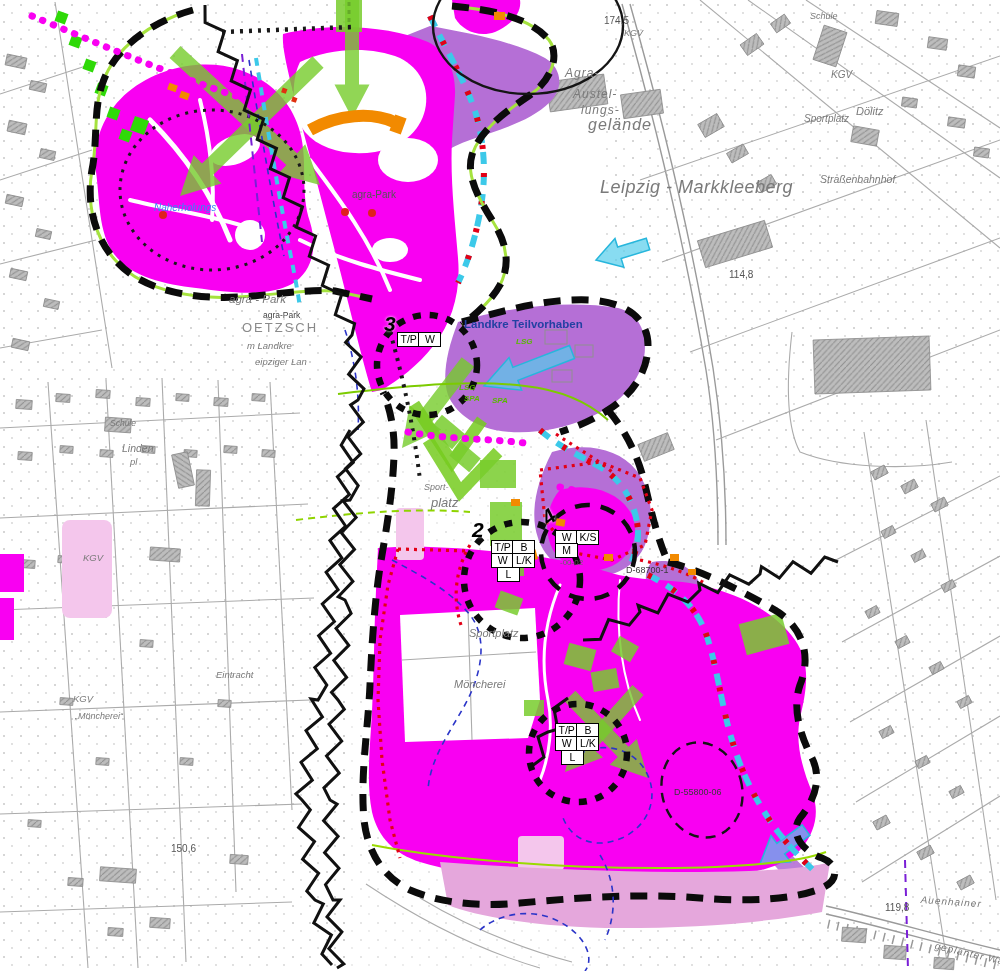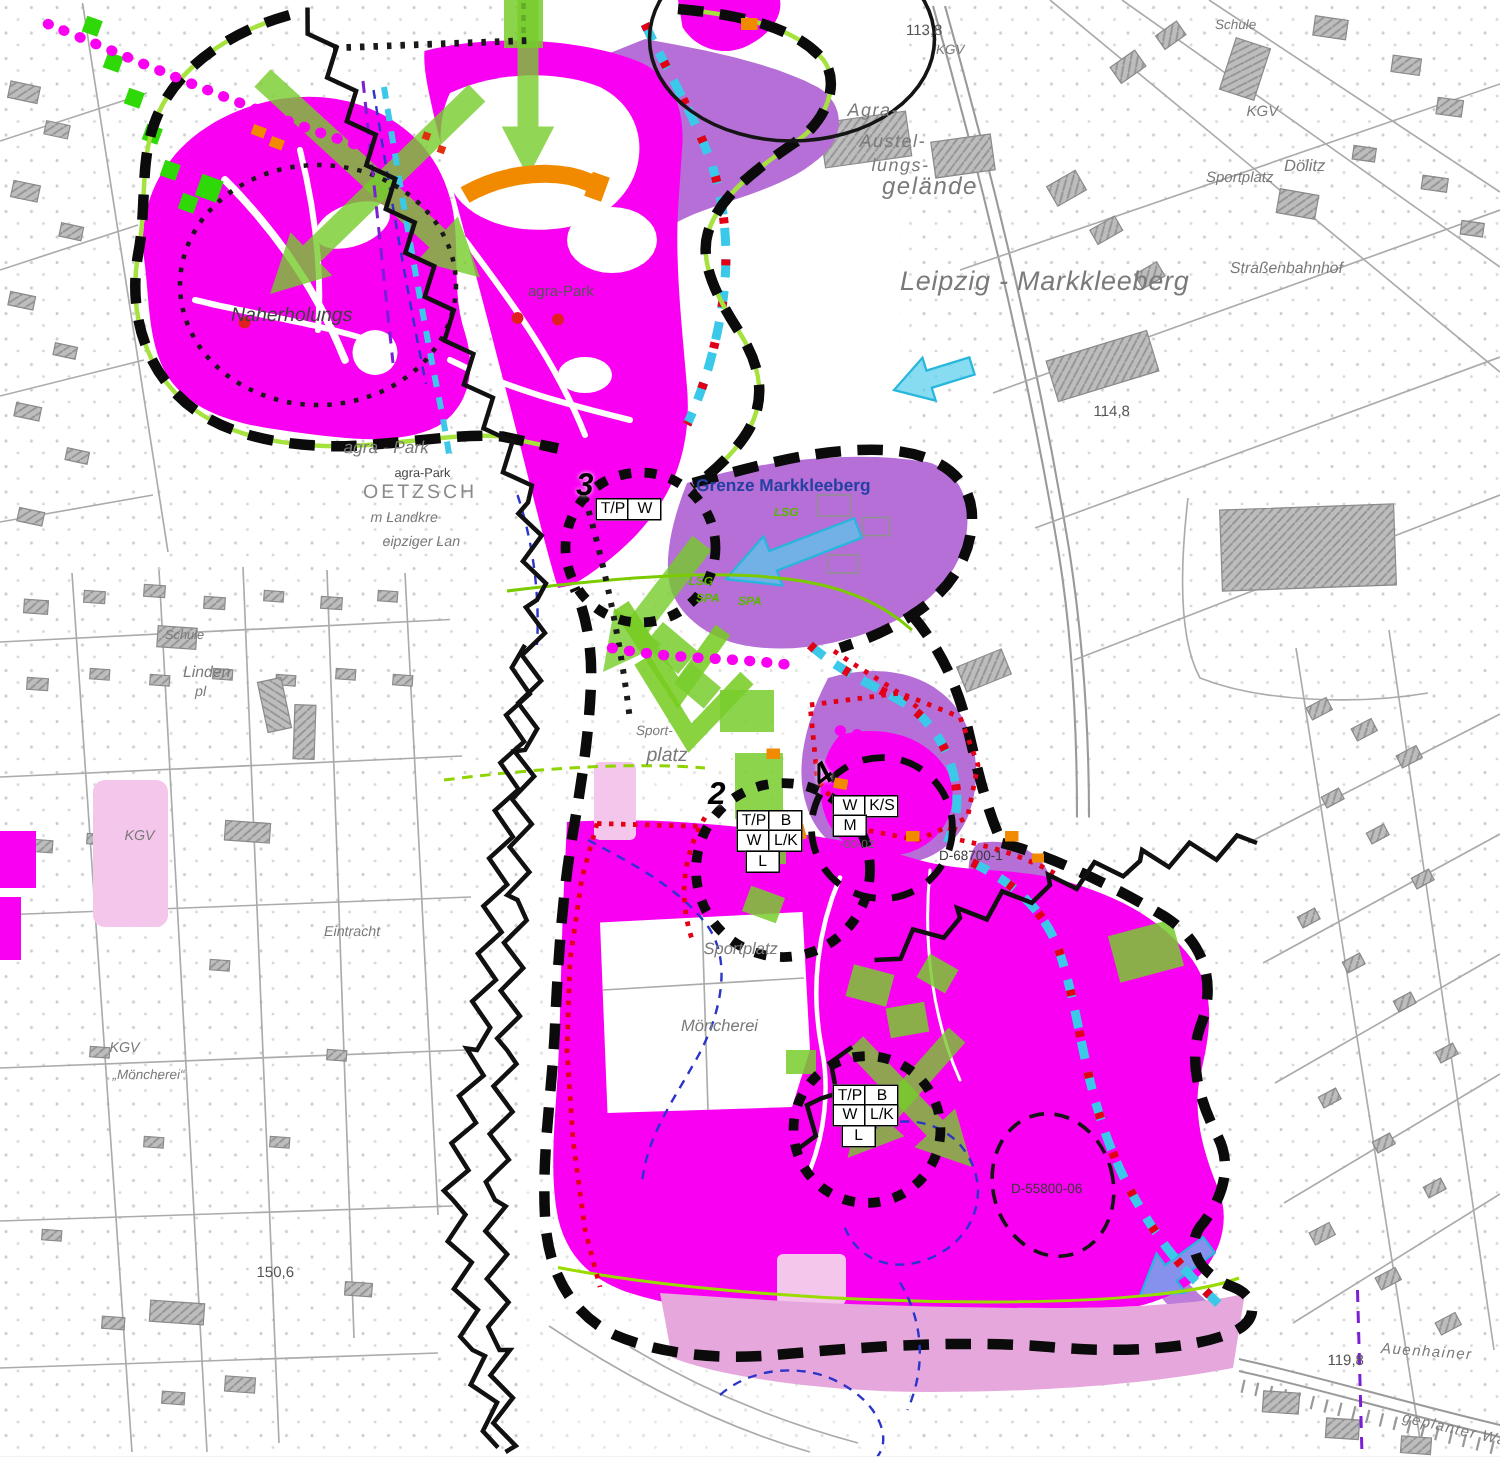--- a/index.html
+++ b/index.html
@@ -390,47 +390,47 @@
     <circle cx="163" cy="215" r="4" fill="#e02020"></circle>
     <rect x="282" y="88" width="5" height="5" fill="#e03010" transform="rotate(20 284 90)"></rect>
     <rect x="292" y="97" width="5" height="5" fill="#e03010" transform="rotate(20 294 99)"></rect>
   </g>
 </svg>
 
 <span class="lbl" style="left:810px;top:12px;font-size:9px">Schule</span>
 <span class="lbl" style="left:831px;top:70px;font-size:10px">KGV</span>
 <span class="lbl" style="left:856px;top:106px;font-size:11px">Dölitz</span>
 <span class="lbl" style="left:804px;top:114px;font-size:10px">Sportplatz</span>
-<span class="lbl elev" style="left:604px;top:16px;font-size:10px">113,8</span>
+<span class="lbl elev" style="left:604px;top:16px;font-size:10px">174,5</span>
 <span class="lbl" style="left:624px;top:29px;font-size:9px">KGV</span>
 <span class="lbl" style="left:565px;top:67px;font-size:12px;letter-spacing:1px">Agra-</span>
 <span class="lbl" style="left:573px;top:88px;font-size:12px;letter-spacing:1px">Austel-</span>
 <span class="lbl" style="left:581px;top:104px;font-size:12px;letter-spacing:1px">lungs-</span>
 <span class="lbl" style="left:588px;top:117px;font-size:16px;letter-spacing:1px">gelände</span>
 <span class="lbl" style="left:600px;top:178px;font-size:18px;letter-spacing:.5px">Leipzig - Markkleeberg</span>
 <span class="lbl" style="left:820px;top:174px;font-size:10.5px">Straßenbahnhof</span>
-<span class="lbl" style="left:154px;top:203px;font-size:13px;color:#404040">Naherholungs</span>
+<span class="lbl" style="left:154px;top:203px;font-size:10px;color:#3b82f6">Naherholungs</span>
 <span class="lbl" style="left:352px;top:190px;font-size:10px;color:#555;font-style:normal">agra-Park</span>
 <span class="lbl" style="left:229px;top:294px;font-size:11.5px">agra - Park</span>
 <span class="lbl up" style="left:263px;top:311px;font-size:8.5px;color:#444">agra-Park</span>
 <span class="lbl up" style="left:242px;top:321px;font-size:13px;letter-spacing:2px;color:#8a8a8a">OETZSCH</span>
 <span class="lbl" style="left:247px;top:341px;font-size:9.5px">m Landkre</span>
 <span class="lbl" style="left:255px;top:357px;font-size:9.5px">eipziger Lan</span>
-<span class="lbl blue" style="left:464px;top:319px;font-size:11.5px">Grenze Markkleeberg</span>
+<span class="lbl blue" style="left:464px;top:319px;font-size:11.5px">Landkre Teilvorhaben</span>
 <span class="lbl elev" style="left:729px;top:270px;font-size:10px">114,8</span>
 <span class="lbl" style="left:424px;top:483px;font-size:9px">Sport-</span>
 <span class="lbl" style="left:431px;top:496px;font-size:13px">platz</span>
 <span class="lbl" style="left:122px;top:443px;font-size:10.5px">Linden</span>
 <span class="lbl" style="left:130px;top:457px;font-size:9.5px">pl</span>
 <span class="lbl" style="left:469px;top:628px;font-size:11px">Sportplatz</span>
 <span class="lbl" style="left:454px;top:679px;font-size:11px">Möncherei</span>
 <span class="lbl" style="left:83px;top:553px;font-size:9.5px">KGV</span>
 <span class="lbl" style="left:73px;top:694px;font-size:9.5px">KGV</span>
 <span class="lbl" style="left:75px;top:712px;font-size:9px">„Möncherei“</span>
-<span class="lbl" style="left:216px;top:617px;font-size:9.5px">Eintracht</span>
+<span class="lbl" style="left:216px;top:670px;font-size:9.5px">Eintracht</span>
 <span class="lbl" style="left:110px;top:419px;font-size:8.5px">Schule</span>
 <span class="lbl elev" style="left:171px;top:844px;font-size:10px">150,6</span>
 <span class="lbl elev" style="left:885px;top:903px;font-size:10px">119,8</span>
 <span class="lbl" style="left:921px;top:895px;font-size:10px;letter-spacing:1px;transform:rotate(4deg)">Auenhainer</span>
 <span class="lbl" style="left:936px;top:941px;font-size:10px;letter-spacing:1px;transform:rotate(13deg)">geplanter Was</span>
 <span class="lbl dnum" style="left:626px;top:566px;font-size:9px">D-68700-1</span>
 <span class="lbl dnum" style="left:674px;top:788px;font-size:9px">D-55800-06</span>
 <span class="lbl dnum" style="left:560px;top:559px;font-size:8px;color:#666">-00-02</span>
 <span class="lbl grn" style="left:516px;top:338px">LSG</span>
 <span class="lbl grn" style="left:459px;top:384px">LSG</span>

